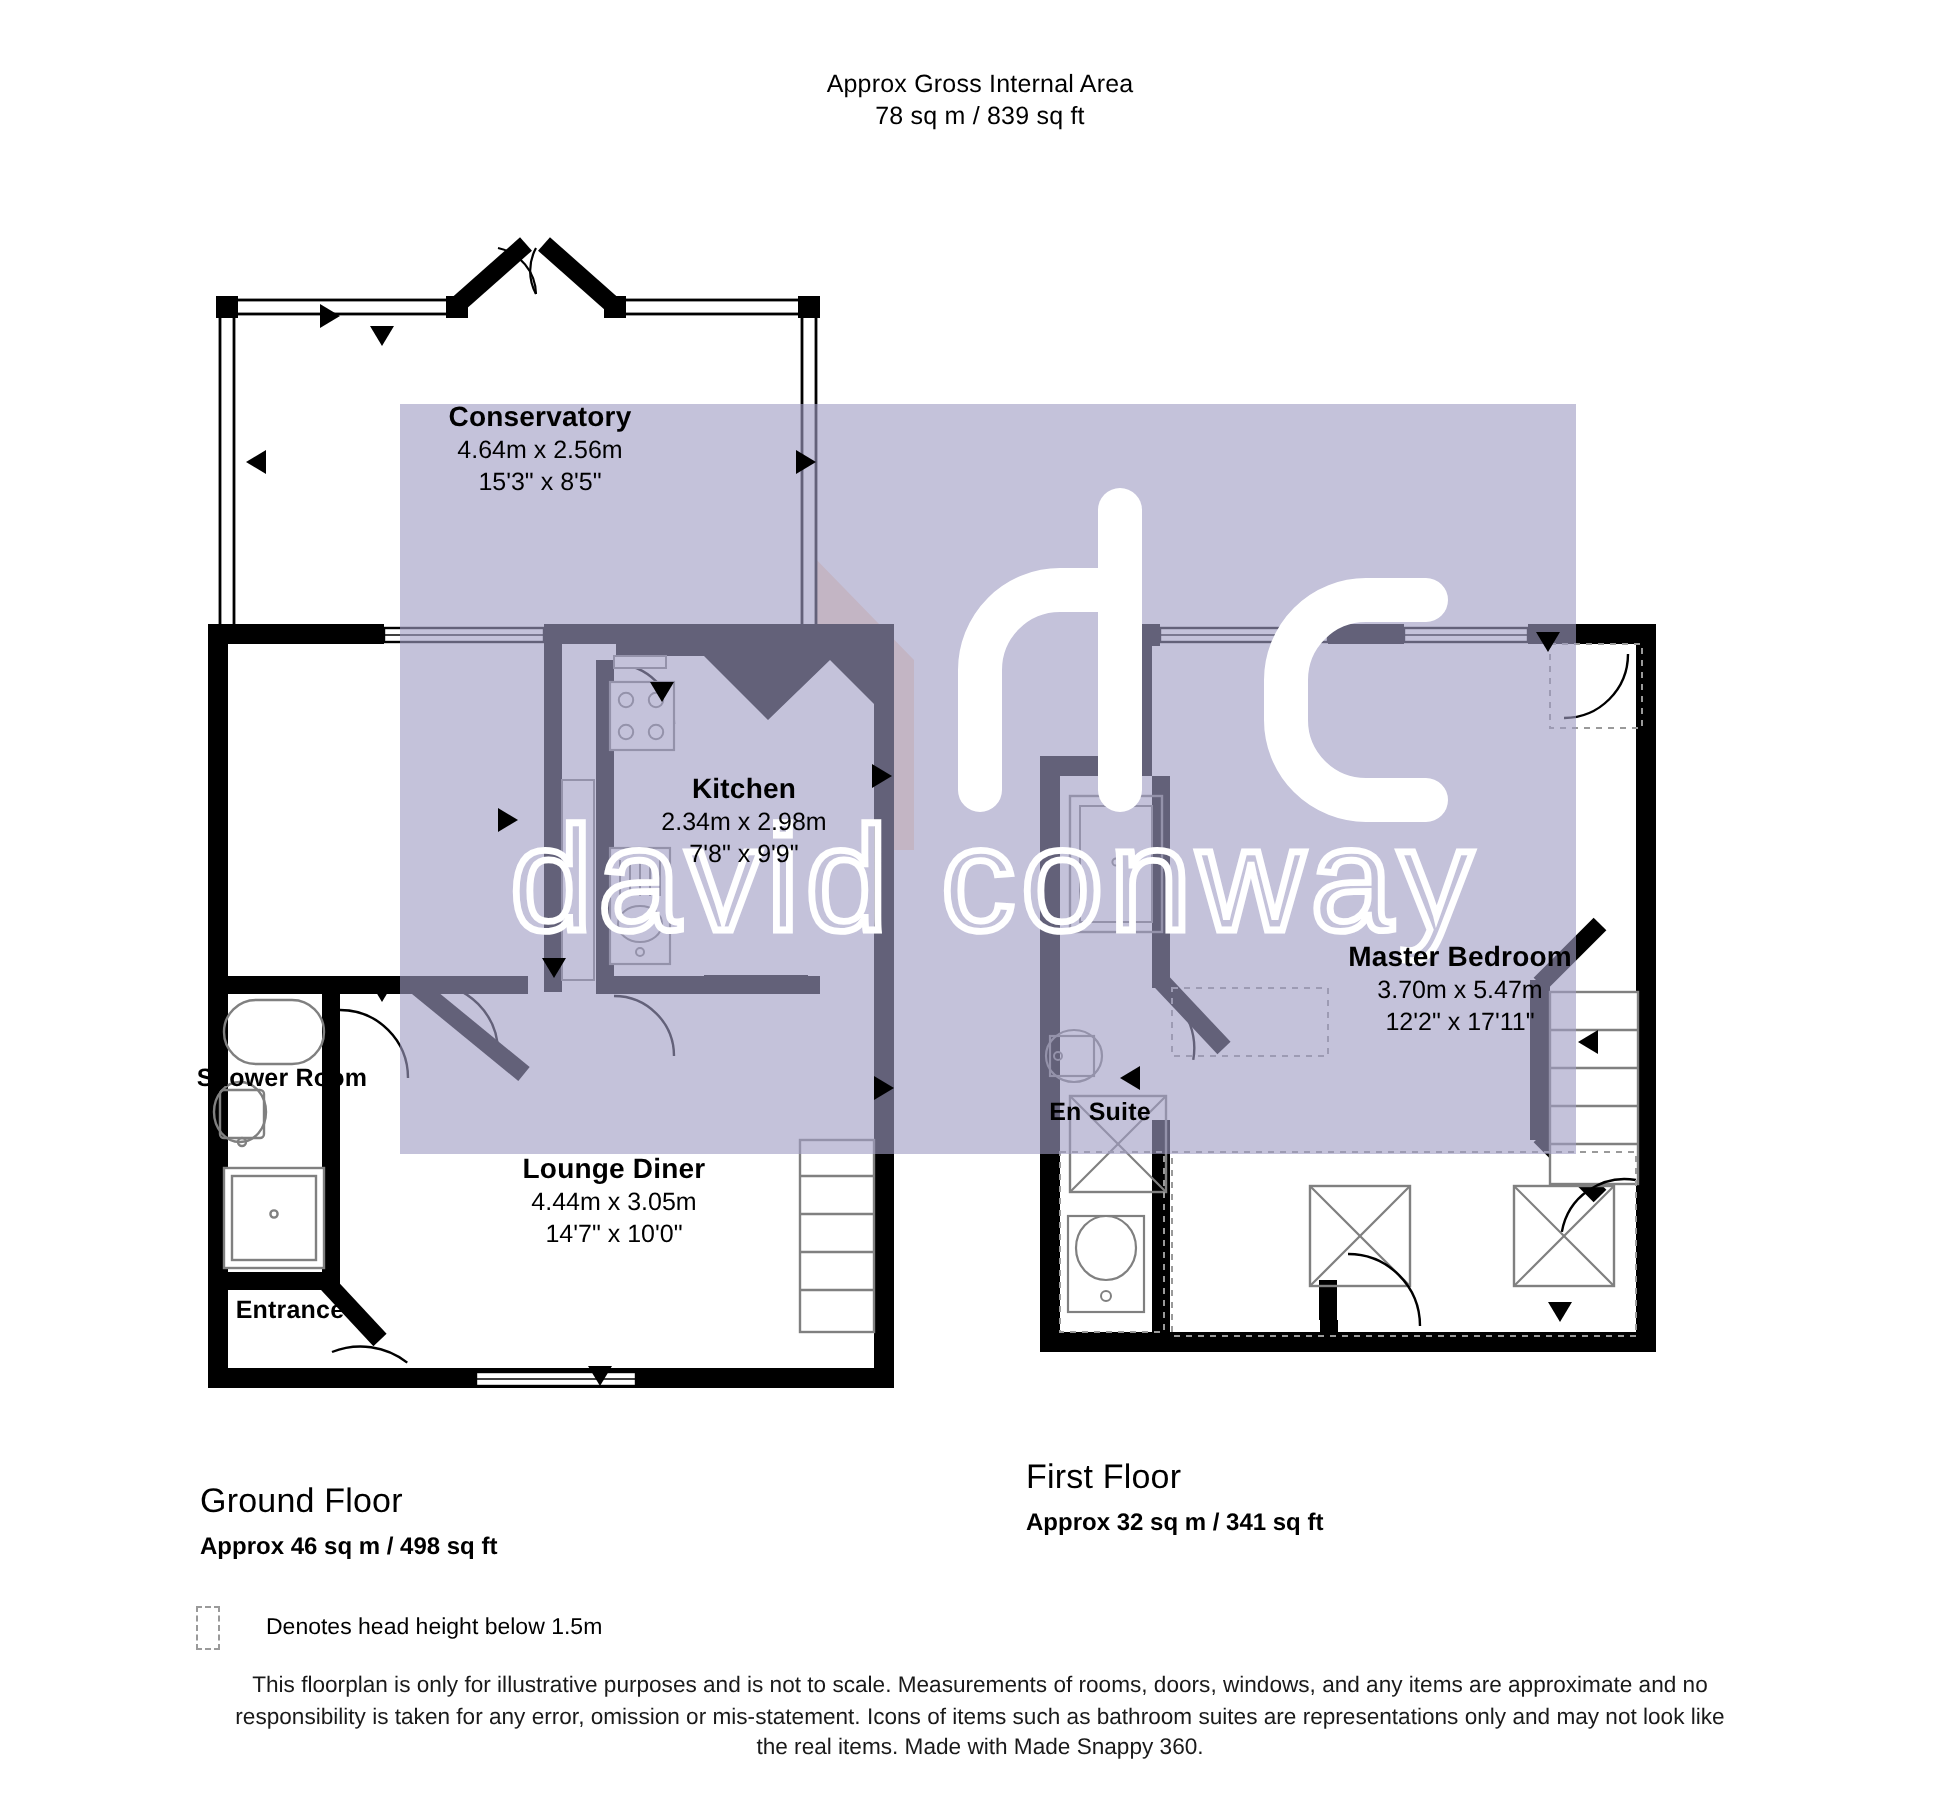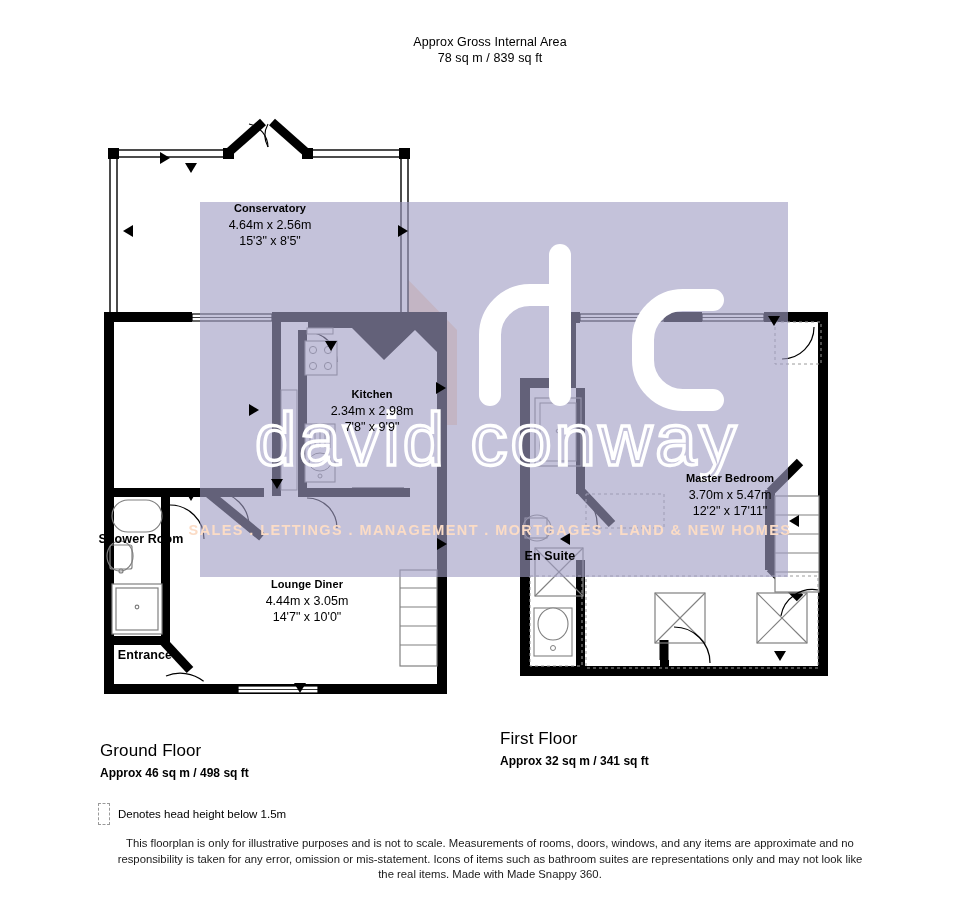--- a/index.html
+++ b/index.html
@@ -37,21 +37,21 @@
 
   
   .lbl {
     position: absolute;
     text-align: center;
     line-height: 16.5px;
     white-space: nowrap;
     pointer-events: none;
   }
   .lbl .rm {
-    font-size: 11px;
+    font-size: 14px;
     font-weight: bold;
     letter-spacing: .1px;
   }
   .lbl .dim {
     font-size: 12.5px;
     font-weight: normal;
     text-align: center;
   }
   .lbl.small .rm { font-size: 12.5px; line-height: 15px; }
 
@@ -68,21 +68,21 @@
     font-weight: bold;
     line-height: 18px;
     margin-top: 2px;
   }
 
   .legend {
     position: absolute;
     left: 98px; top: 803px;
     display: flex;
     align-items: center;
-    gap: 8px;
+    gap: 23px;
   }
   .legend .swatch {
     width: 12px; height: 22px;
     border: 1px dashed #9a9a9a;
     background: #ffffff;
   }
   .legend .legend-text { font-size: 11.5px; }
 
   .disclaimer {
     position: absolute;
@@ -370,22 +370,20 @@
 
   <div style="position:absolute;left:0;top:0;width:980px;height:720px;pointer-events:none;">
     <svg width="980" height="720" viewBox="0 0 980 720" xmlns="http://www.w3.org/2000/svg">
       <g fill="none" stroke="#ffffff" stroke-width="22" stroke-linecap="round">
         <path d="M490,395 L490,335 a40,40 0 0 1 40,-40 l30,0"></path>
         <path d="M560,255 L560,395"></path>
         <path d="M705,300 l-30,0 a40,40 0 0 0 -40,40 l0,20 a40,40 0 0 0 40,40 l30,0" transform="translate(8,0)"></path>
       </g>
       <text x="255" y="465" font-family="&quot;Liberation Sans&quot;, sans-serif" font-size="74" fill="none" stroke="#ffffff" stroke-width="3.4" letter-spacing="3">david conway</text>
     </svg>
-    <div style="position:absolute;left:0;top:522px;width:980px;text-align:center;
-                font-size:14.5px;font-weight:bold;letter-spacing:1.4px;color:#fbdcc6;">SALES . LETTINGS . MANAGEMENT . MORTGAGES . LAND &amp; NEW HOMES</div>
   </div>
 
   <div class="lbl" style="left:190px;top:200px;width:160px;">
     <div class="rm">Conservatory</div>
     <div class="dim">4.64m x 2.56m</div>
     <div class="dim">15'3" x 8'5"</div>
   </div>
 
 
   <div class="lbl" style="left:300px;top:386px;width:144px;">
@@ -416,21 +414,21 @@
 
   <div class="lbl small" style="left:519px;top:533px;width:62px;line-height:19px;">
     <div class="rm" style="white-space:normal;margin-top:16px;">En Suite</div>
   </div>
 
   <div class="floor-cap" style="left:100px;top:740px;">
     <div class="name">Ground Floor</div>
     <div class="area">Approx 46 sq m / 498 sq ft</div>
   </div>
 
-  <div class="floor-cap" style="left:500px;top:728px;">
+  <div class="floor-cap" style="left:513px;top:728px;">
     <div class="name">First Floor</div>
     <div class="area">Approx 32 sq m / 341 sq ft</div>
   </div>
 
   <div class="legend">
     <div class="swatch"></div>
     <div class="legend-text">Denotes head height below 1.5m</div>
   </div>
 
   <div class="disclaimer">This floorplan is only for illustrative purposes and is not to scale. Measurements of rooms, doors, windows, and any items are approximate and no responsibility is taken for any error, omission or mis-statement. Icons of items such as bathroom suites are representations only and may not look like the real items. Made with Made Snappy 360.</div>

